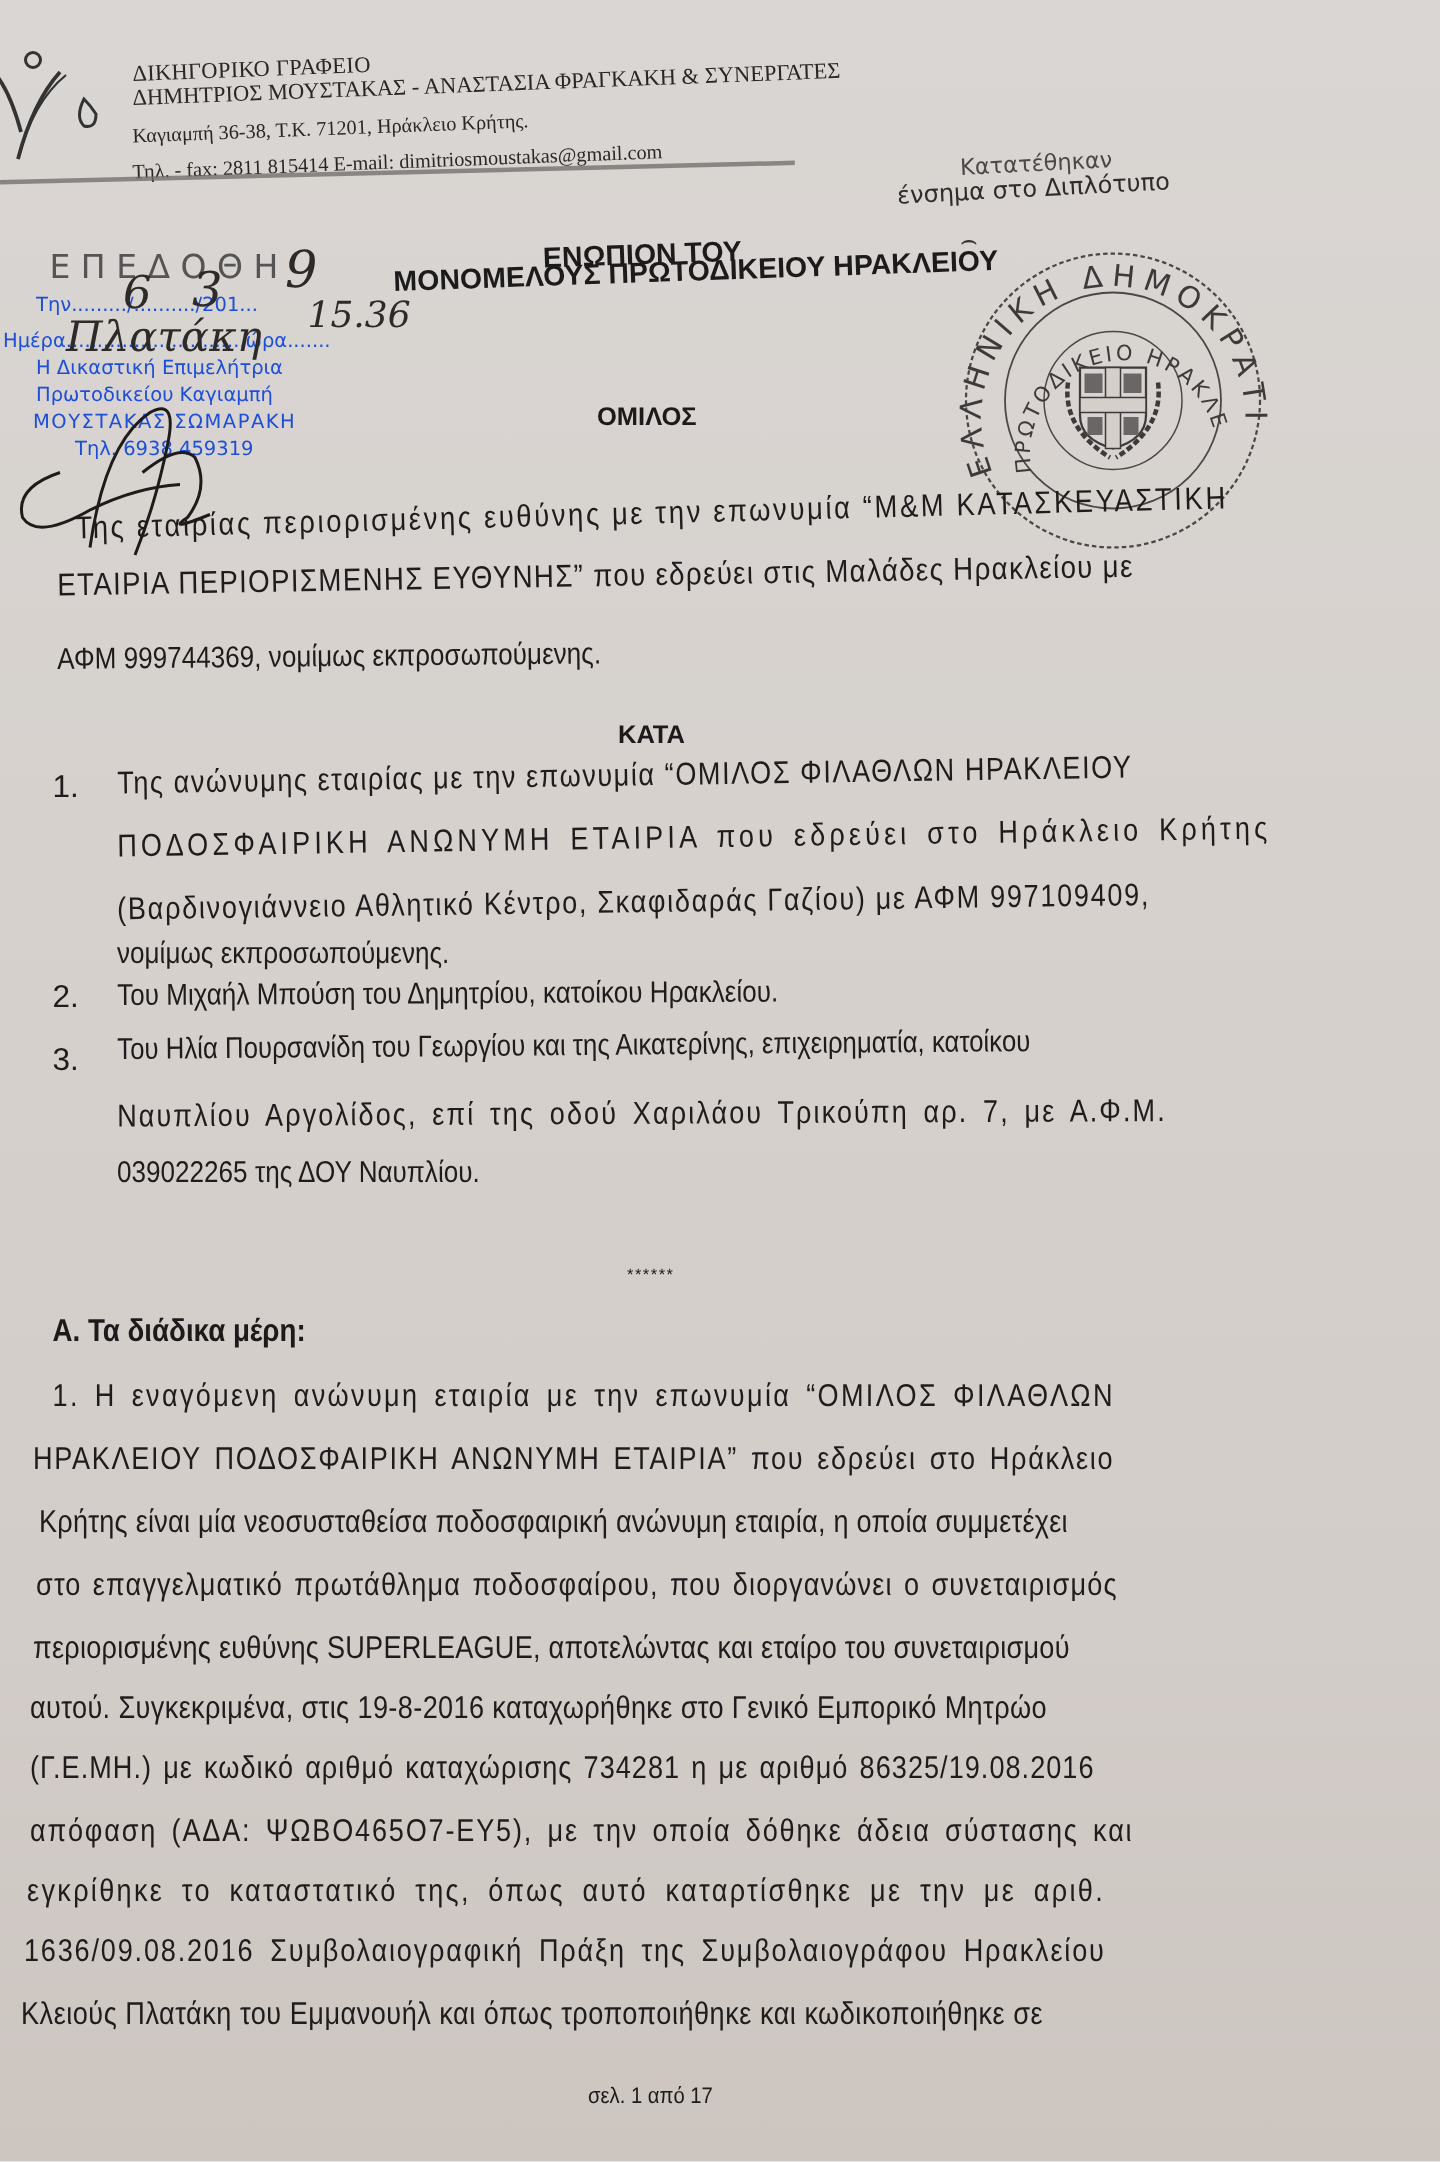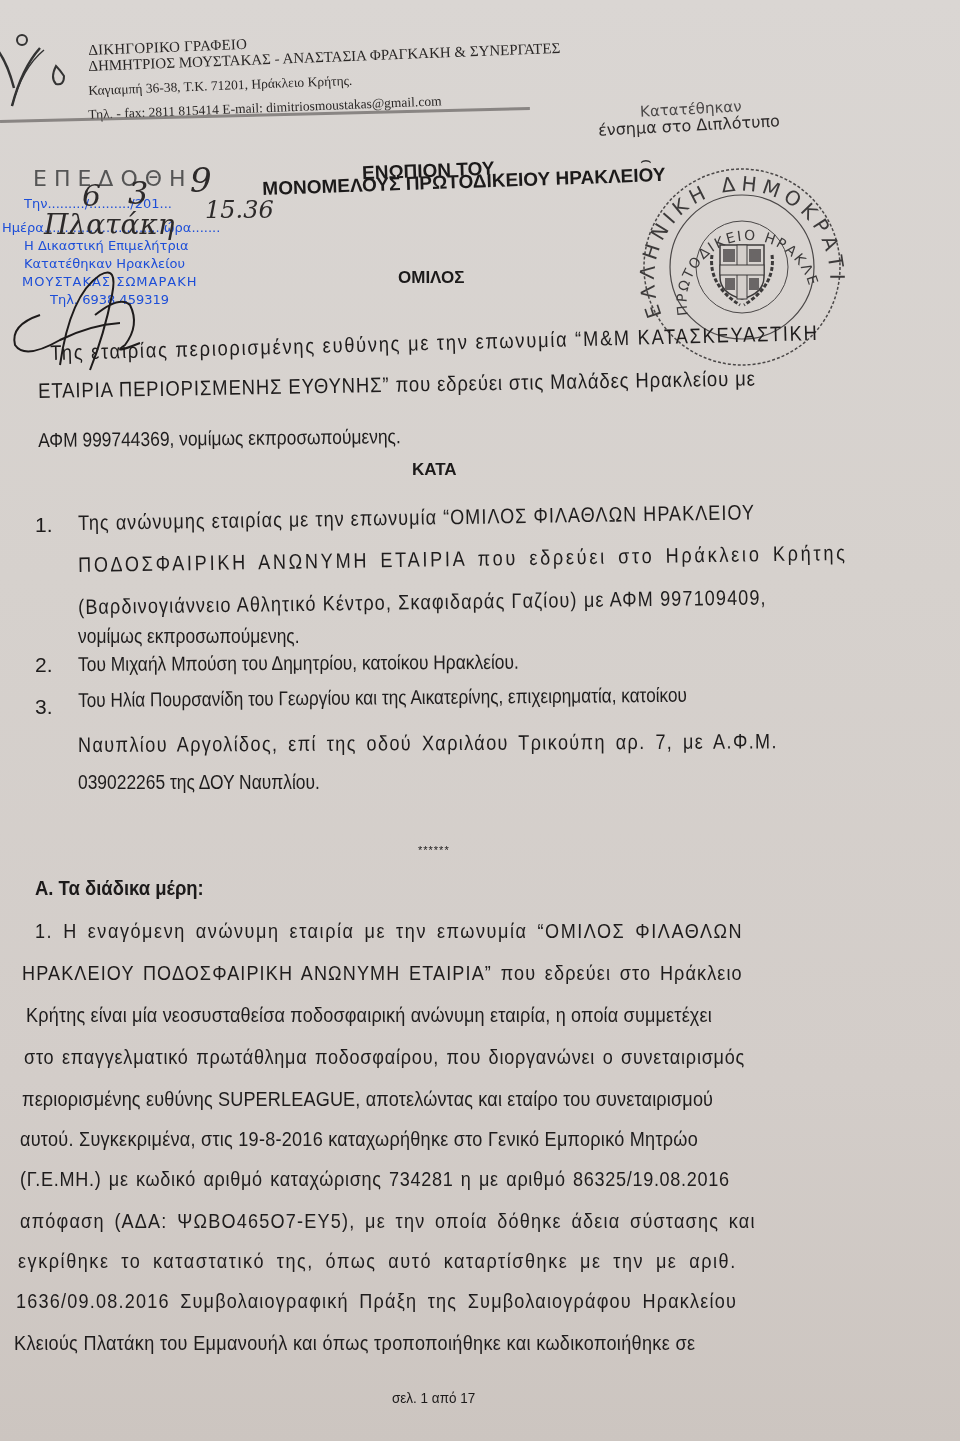--- a/index.html
+++ b/index.html
@@ -44,21 +44,21 @@
     .seal { left: 640px; top: 165px; width: 205px; height: 205px; }
 
     
     .h-before { left: 362px; top: 160px; font-size: 19px; font-weight: bold; transform: rotate(-2deg); }
     .h-court { left: 262px; top: 178px; font-size: 19px; font-weight: bold; transform: rotate(-2deg); transform-origin: left top; }
     .h-lawsuit { left: 398px; top: 268px; font-size: 17px; font-weight: bold; }
 
     
     .para { font-size: 21px; line-height: 1; white-space: nowrap; color: #1e1c1c; }
     .sx { transform-origin: left top; }
-    .b-kata { left: 412px; top: 460px; font-size: 17px; font-weight: bold; }
+    .b-kata { left: 412px; top: 480px; font-size: 17px; font-weight: bold; }
 
     .sep { left: 418px; top: 844px; font-size: 11px; letter-spacing: 1px; }
     .sec-title { left: 35px; top: 876px; font-size: 21px; font-weight: bold; }
     .footer { left: 392px; top: 1389px; font-size: 15px; }
     svg { overflow: visible; }
   </style>
 </head>
 <body>
 
 <svg class="abs lh-logo" viewBox="0 0 90 80">
@@ -75,21 +75,21 @@
 <div class="abs lh-rule"></div>
 
 <div class="abs stamp-text filed-1">Κατατέθηκαν</div>
 <div class="abs stamp-text filed-2">ένσημα στο Διπλότυπο</div>
 <div class="abs filed-mark">⌢</div>
 
 <div class="abs stamp-text svc-title">ΕΠΕΔΟΘΗ</div>
 <div class="abs stamp-text svc-line svc-on">Την........./........../201...</div>
 <div class="abs stamp-text svc-line svc-day">Ημέρα.............................ώρα.......</div>
 <div class="abs stamp-text svc-line svc-off1">Η Δικαστική Επιμελήτρια</div>
-<div class="abs stamp-text svc-line svc-off2">Κατατέθηκαν Ηρακλείου</div>
+<div class="abs stamp-text svc-line svc-off2">Πρωτοδικείου Καγιαμπή</div>
 <div class="abs stamp-text svc-line svc-off3">ΜΟΥΣΤΑΚΑΣ ΣΩΜΑΡΑΚΗ</div>
 <div class="abs stamp-text svc-line svc-tel">Τηλ. 6938 459319</div>
 <div class="abs hand hand-date1">6</div>
 <div class="abs hand hand-date2">3</div>
 <div class="abs hand hand-date3">9</div>
 <div class="abs hand hand-day">Πλατάκη</div>
 <div class="abs hand hand-time">15.36</div>
 <svg class="abs" style="left:0;top:255px;width:210px;height:120px" viewBox="0 0 210 120">
   <path d="M60 110 Q70 40 100 20 Q118 10 112 40 Q104 80 90 115 M95 60 Q120 40 130 50 Q140 70 125 90 Q110 100 140 88 M40 60 Q10 70 15 90 Q25 105 60 85 Q90 70 120 68" stroke="#1e1b1b" stroke-width="2" fill="none"></path>
 </svg>

